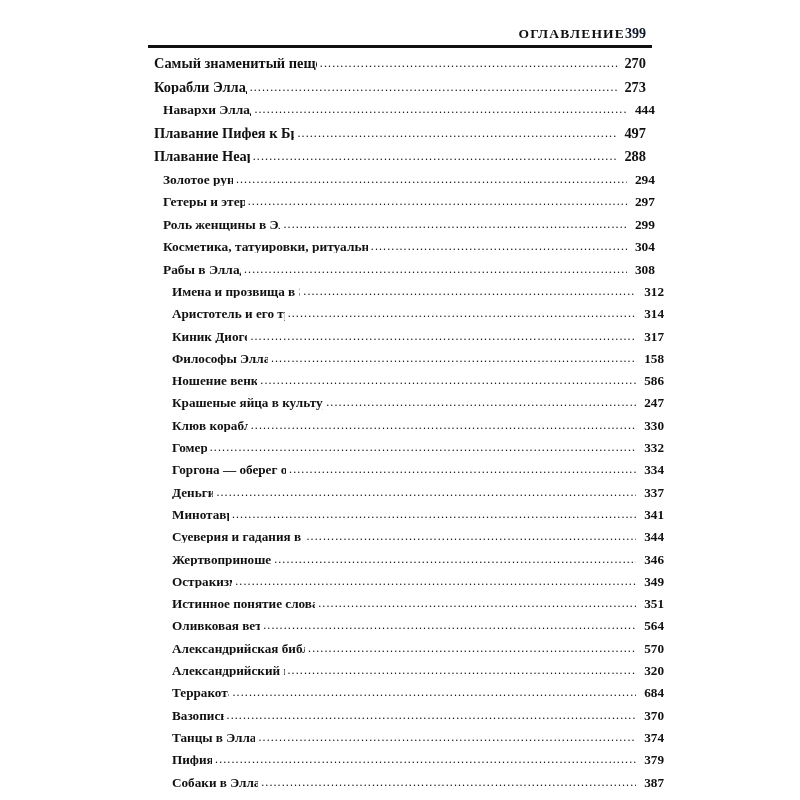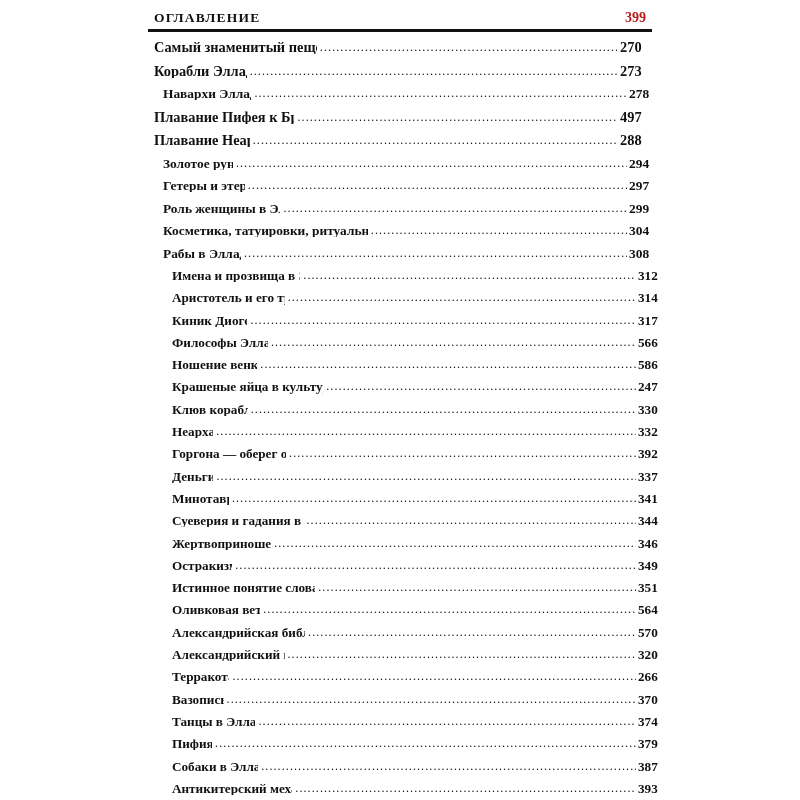--- a/index.html
+++ b/index.html
@@ -23,35 +23,36 @@
   .page-inner {
     position: absolute;
     left: 148px;
     top: 10px;
     width: 504px;
     height: 780px;
   }
   .header {
     display: flex;
     align-items: baseline;
-    justify-content: space-between;
+    justify-content: flex-end;
     padding: 0 6px 3px 6px;
+    margin-top: 16px;
   }
   .header-title {
     font-family: "Liberation Serif", serif;
     font-weight: bold;
     font-size: 13.5px;
     letter-spacing: 1.2px;
     color: #101010;
   }
   .header-page {
     font-family: "Liberation Serif", serif;
     font-weight: bold;
     font-size: 14px;
-    color: #b91c1c;
+    color: #0f172a;
   }
   .header-rule {
     height: 3px;
     background: #111111;
     margin: 0 0 8px 0;
   }
   .toc {
     padding: 0 6px;
   }
   .toc-entry {
@@ -92,20 +93,21 @@
     font-weight: normal;
     font-size: 12px;
     color: #111111;
     letter-spacing: 1.1px;
     position: relative;
     top: -1px;
   }
   .toc-page {
     flex: 0 0 auto;
     font-weight: bold;
+    text-align: right;
     min-width: 26px;
   }
 </style>
 </head>
 <body>
 
 <div class="page">
   <div class="page-inner">
 
     <div class="header">
@@ -121,21 +123,21 @@
           <span class="toc-page">270</span>
         </div>
         <div class="toc-entry lvl-0">
           <span class="toc-title">Корабли Эллады</span>
           <span class="toc-dots">...........................................................................................................</span>
           <span class="toc-page">273</span>
         </div>
         <div class="toc-entry lvl-1">
           <span class="toc-title">Наварxи Эллады</span>
           <span class="toc-dots">...........................................................................................................</span>
-          <span class="toc-page">278</span>
+          <span class="toc-page">444</span>
         </div>
         <div class="toc-entry lvl-0">
           <span class="toc-title">Плавание Пифея к Британии</span>
           <span class="toc-dots">...........................................................................................................</span>
           <span class="toc-page">497</span>
         </div>
         <div class="toc-entry lvl-0">
           <span class="toc-title">Плавание Неарха</span>
           <span class="toc-dots">...........................................................................................................</span>
           <span class="toc-page">288</span>
@@ -176,46 +178,46 @@
           <span class="toc-page">314</span>
         </div>
         <div class="toc-entry lvl-2">
           <span class="toc-title">Киник Диоген</span>
           <span class="toc-dots">...........................................................................................................</span>
           <span class="toc-page">317</span>
         </div>
         <div class="toc-entry lvl-2">
           <span class="toc-title">Философы Эллады</span>
           <span class="toc-dots">...........................................................................................................</span>
-          <span class="toc-page">566</span>
+          <span class="toc-page">158</span>
         </div>
         <div class="toc-entry lvl-2">
           <span class="toc-title">Ношение венков</span>
           <span class="toc-dots">...........................................................................................................</span>
           <span class="toc-page">586</span>
         </div>
         <div class="toc-entry lvl-2">
           <span class="toc-title">Крашеные яйца в культуре Эллады</span>
           <span class="toc-dots">...........................................................................................................</span>
           <span class="toc-page">247</span>
         </div>
         <div class="toc-entry lvl-2">
           <span class="toc-title">Клюв корабля</span>
           <span class="toc-dots">...........................................................................................................</span>
           <span class="toc-page">330</span>
         </div>
         <div class="toc-entry lvl-2">
-          <span class="toc-title">Неарха</span>
+          <span class="toc-title">Гомер</span>
           <span class="toc-dots">...........................................................................................................</span>
           <span class="toc-page">332</span>
         </div>
         <div class="toc-entry lvl-2">
           <span class="toc-title">Горгона — оберег от зла</span>
           <span class="toc-dots">...........................................................................................................</span>
-          <span class="toc-page">392</span>
+          <span class="toc-page">334</span>
         </div>
         <div class="toc-entry lvl-2">
           <span class="toc-title">Деньги</span>
           <span class="toc-dots">...........................................................................................................</span>
           <span class="toc-page">337</span>
         </div>
         <div class="toc-entry lvl-2">
           <span class="toc-title">Минотавр</span>
           <span class="toc-dots">...........................................................................................................</span>
           <span class="toc-page">341</span>
@@ -251,21 +253,21 @@
           <span class="toc-page">570</span>
         </div>
         <div class="toc-entry lvl-2">
           <span class="toc-title">Александрийский маяк</span>
           <span class="toc-dots">...........................................................................................................</span>
           <span class="toc-page">320</span>
         </div>
         <div class="toc-entry lvl-2">
           <span class="toc-title">Терракота</span>
           <span class="toc-dots">...........................................................................................................</span>
-          <span class="toc-page">266</span>
+          <span class="toc-page">684</span>
         </div>
         <div class="toc-entry lvl-2">
           <span class="toc-title">Вазопись</span>
           <span class="toc-dots">...........................................................................................................</span>
           <span class="toc-page">370</span>
         </div>
         <div class="toc-entry lvl-2">
           <span class="toc-title">Танцы в Элладе</span>
           <span class="toc-dots">...........................................................................................................</span>
           <span class="toc-page">374</span>

